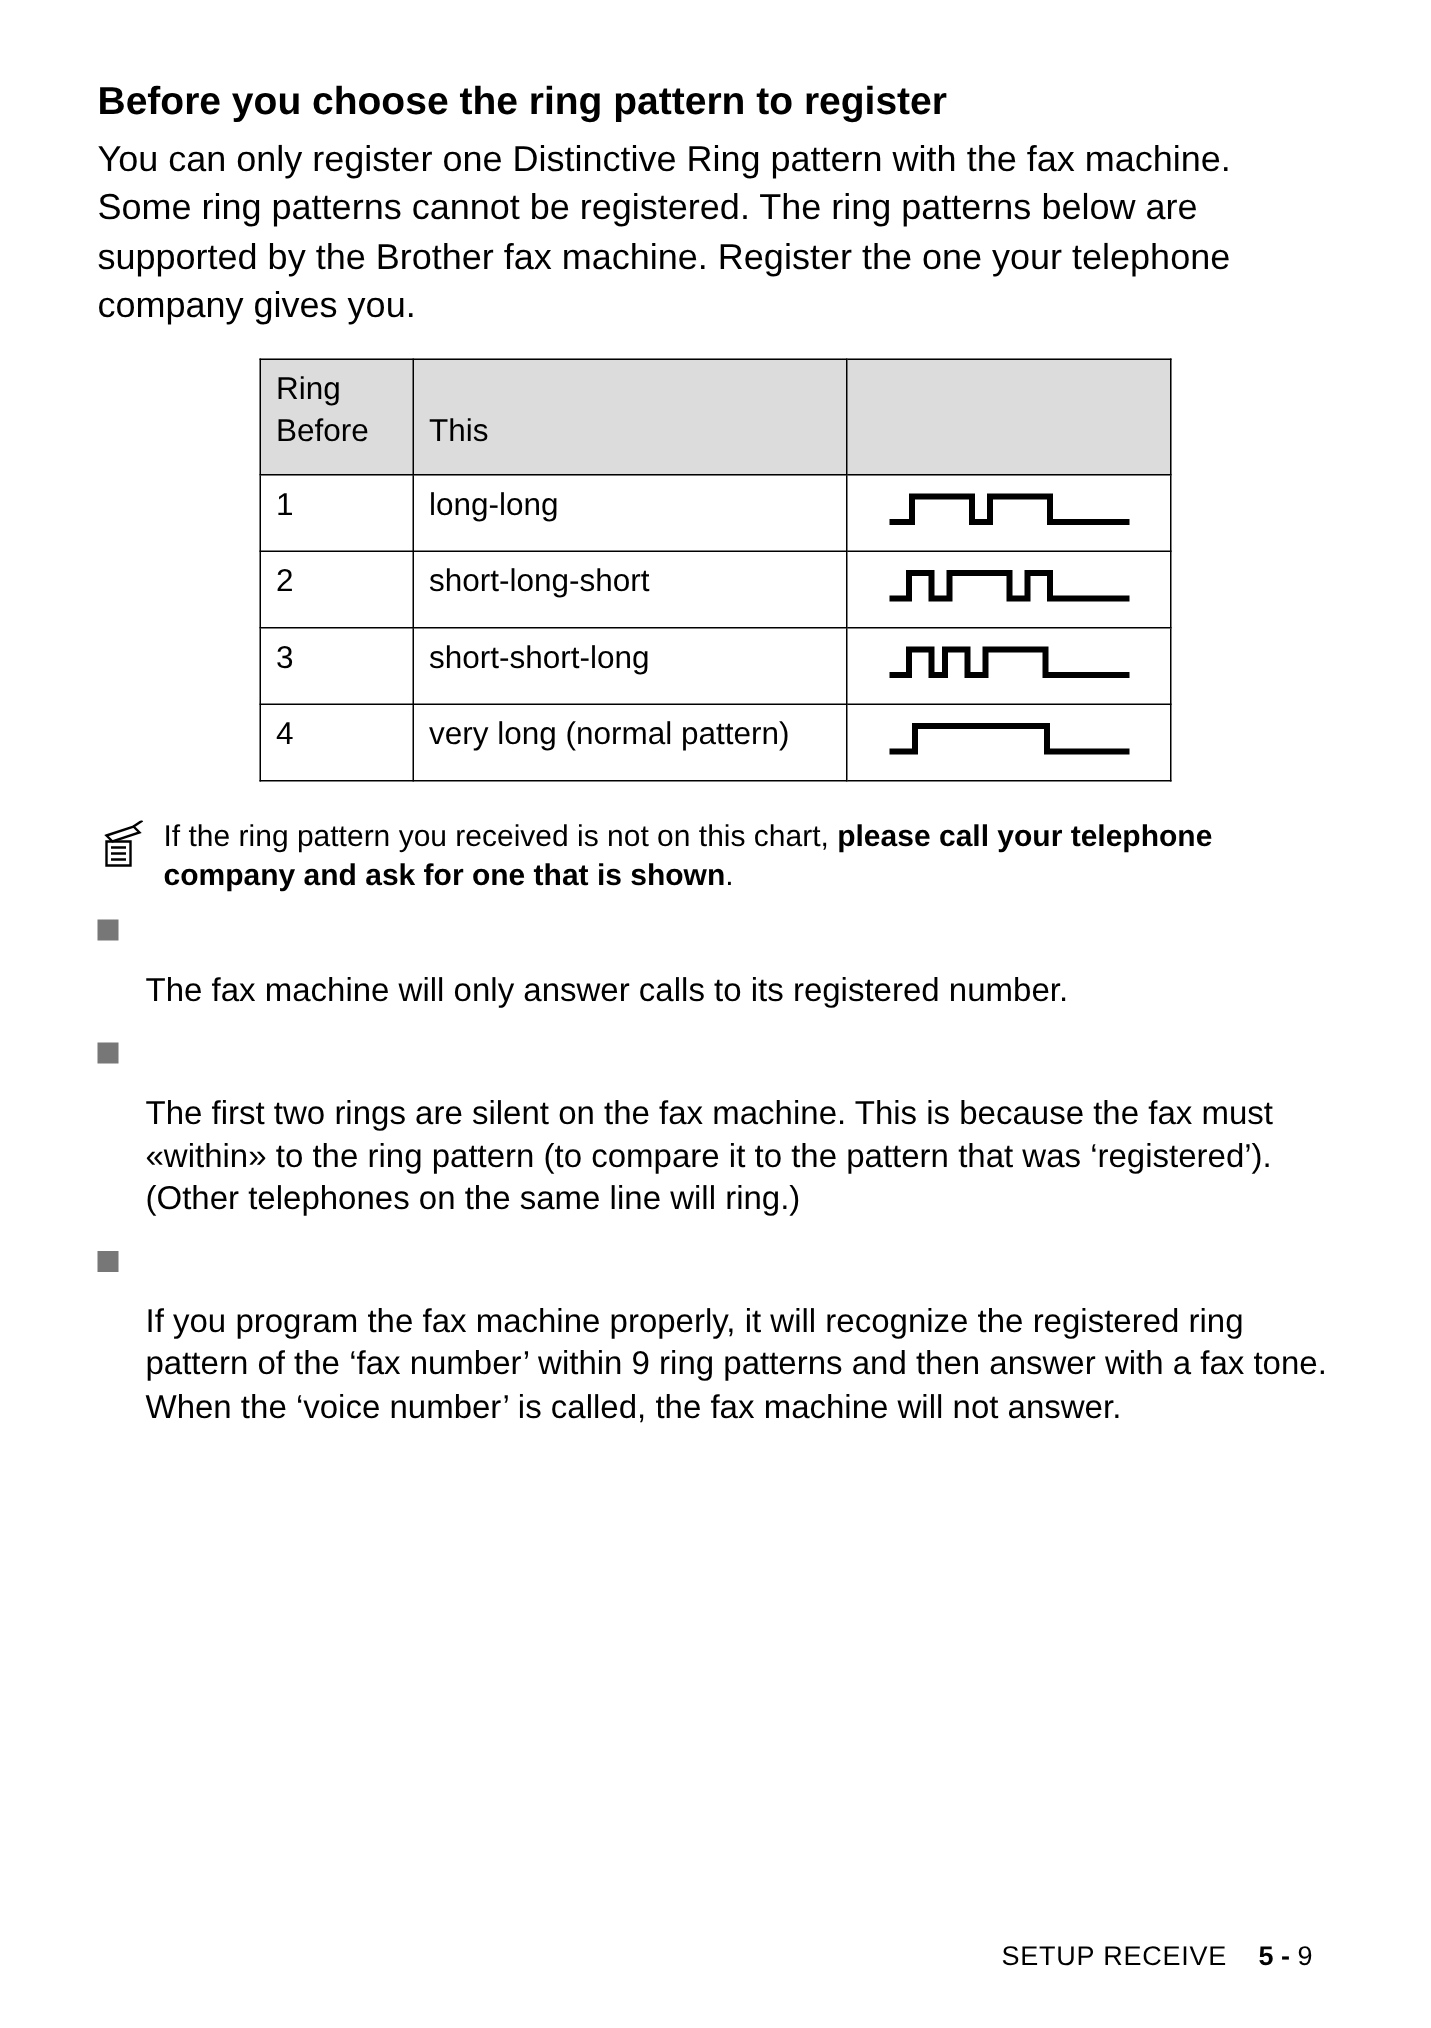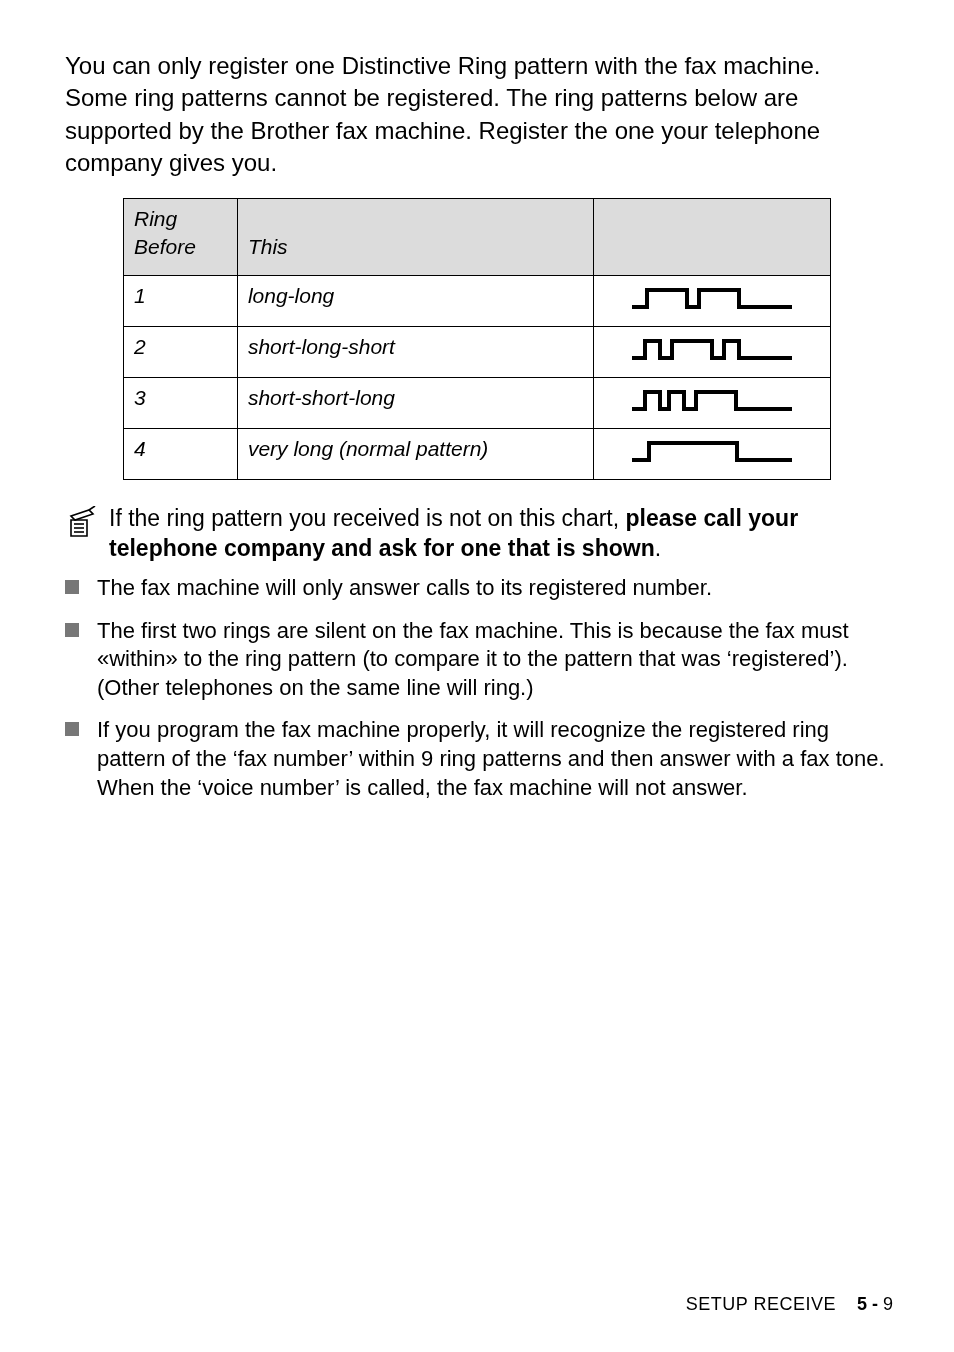--- a/index.html
+++ b/index.html
@@ -24,22 +24,21 @@
     margin: 0 0 6px 0;
   }
   p.lead-para {
     margin: 0 0 18px 0;
     font-size: 24px;
   }
 
   table.ring-table {
     border-collapse: collapse;
     margin: 0 auto 24px auto;
-    width: 708px;
-    font-style: italic;
+    width: 608px;
   }
   table.ring-table th,
   table.ring-table td {
     border: 1.5px solid #000;
     vertical-align: top;
     padding: 6px 10px 14px 10px;
     font-size: 21px;
   }
   table.ring-table th {
     background: #dcdcdc;
@@ -62,21 +61,21 @@
     align-items: flex-start;
     gap: 10px;
     margin: 0 0 10px 0;
   }
   .note-icon {
     flex: 0 0 34px;
     padding-top: 2px;
   }
   .note-text {
     flex: 1;
-    font-size: 23px;
+    font-size: 20px;
     line-height: 1.3;
   }
 
   ul.bullets {
     list-style: none;
     padding: 0;
     margin: 0;
   }
   ul.bullets > li {
     display: flex;
@@ -85,37 +84,38 @@
     margin-bottom: 14px;
     font-size: 22px;
     line-height: 1.3;
   }
   .sq-bullet {
     flex: 0 0 14px;
     height: 14px;
     background: #777;
     margin-top: 6px;
   }
-  .bullet-text { flex: 1; }
+  .bullet-text { flex: 1; margin-top: 39px; }
 
   .footer {
     position: absolute;
     bottom: 36px;
-    right: 61px;
+    right: 79px;
     font-size: 18px;
   }
   .footer .sec-name { letter-spacing: 0.5px; }
   .footer .pg { margin-left: 16px; }
   .footer .pg b { font-weight: bold; }
 </style>
 </head>
 <body>
 
 <div class="page">
 
+  <h2 class="section-heading">Before you choose the ring pattern to register</h2>
 
   <p class="lead-para">You can only register one Distinctive Ring pattern with the fax machine. Some ring patterns cannot be registered. The ring patterns below are supported by the Brother fax machine. Register the one your telephone company gives you.</p>
 
   <table class="ring-table">
     <thead>
       <tr>
         <th class="idx-col">
           <span>Ring</span><br>
           <span>Before</span>
         </th>

